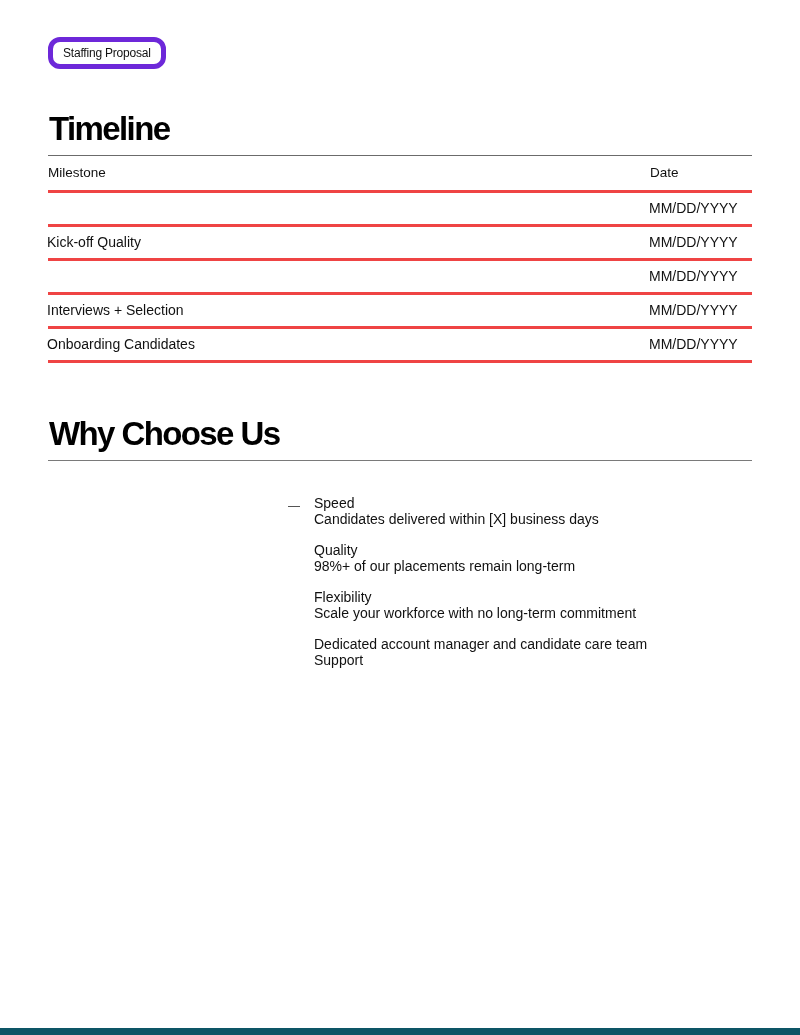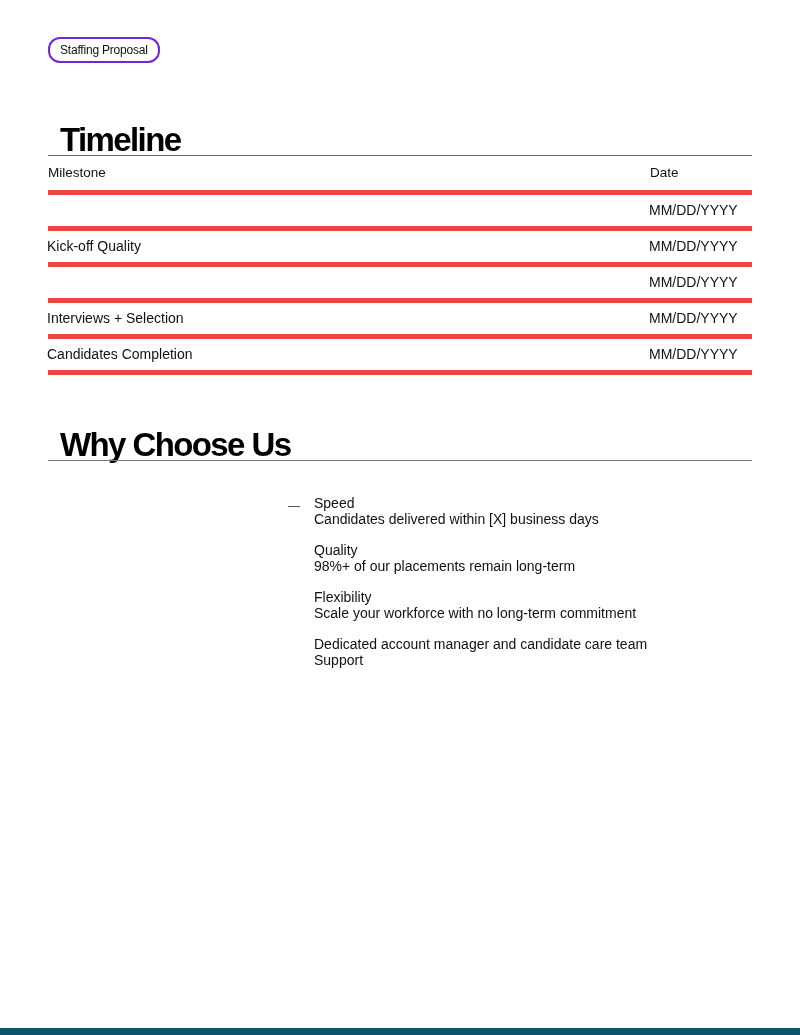--- a/index.html
+++ b/index.html
@@ -4,33 +4,33 @@
   <style>
     html, body { margin: 0; padding: 0; }
     body {
       width: 800px; height: 1035px; position: relative; overflow: hidden;
       background: #ffffff; color: #111;
       font-family: "Liberation Sans", "DejaVu Sans", sans-serif;
     }
     .pill {
       position: absolute; left: 48px; top: 37px;
       height: 22px; padding: 0 10px;
-      border: 2px solid #6d28d9; border-radius: 12px;
+      border: 5px solid #6d28d9; border-radius: 12px;
       font-size: 12px; line-height: 22px; letter-spacing: -0.2px; color: #111;
       box-sizing: content-box;
     }
     .h1 {
       position: absolute; left: 48px;
-      font-size: 33px; font-weight: bold; letter-spacing: -1.6px; margin: 12px;
+      font-size: 33px; font-weight: bold; letter-spacing: -1.6px; margin: 1px;
       line-height: 40px; color: #000;
     }
     .rule { position: absolute; left: 48px; width: 704px; height: 1px; background: #7a7a7a; }
     .table { position: absolute; left: 48px; top: 155px; width: 704px; }
     .trow {
-      position: relative; height: 31px; border-bottom: 5px solid #ef4444;
+      position: relative; height: 31px; border-bottom: 3px solid #ef4444;
       font-size: 14px; line-height: 31px;
     }
     .trow.head { height: 34px; line-height: 34px; font-size: 13.5px; border-top: 1px solid #6b6b6b; }
     .cell-m { position: absolute; left: -1px; top: 0; }
     .cell-d { position: absolute; left: 601px; top: 0; }
     .trow.head .cell-m { left: 0; }
     .trow.head .cell-d { left: 602px; }
     .features { position: absolute; left: 288px; top: 495px; }
     .dash { position: absolute; left: 0; top: 0; width: 12px; height: 1px; background: #555; margin-top: 11px; }
     .feat { position: relative; left: 26px; font-size: 14px; line-height: 16px; margin-bottom: 15px; }
@@ -56,21 +56,21 @@
     <span class="cell-d">MM/DD/YYYY</span>
   </div>
   <div class="trow">
     <span class="cell-d">MM/DD/YYYY</span>
   </div>
   <div class="trow">
     <span class="cell-m">Interviews + Selection</span>
     <span class="cell-d">MM/DD/YYYY</span>
   </div>
   <div class="trow">
-    <span class="cell-m">Candidates Completion</span>
+    <span class="cell-m">Onboarding Candidates</span>
     <span class="cell-d">MM/DD/YYYY</span>
   </div>
 </div>
 
 <h1 class="h1" style="top:413px;">Why Choose Us</h1>
 <div class="rule" style="top:460px;"></div>
 
 <div class="features">
   <span class="dash"></span>
   <div class="feat">

